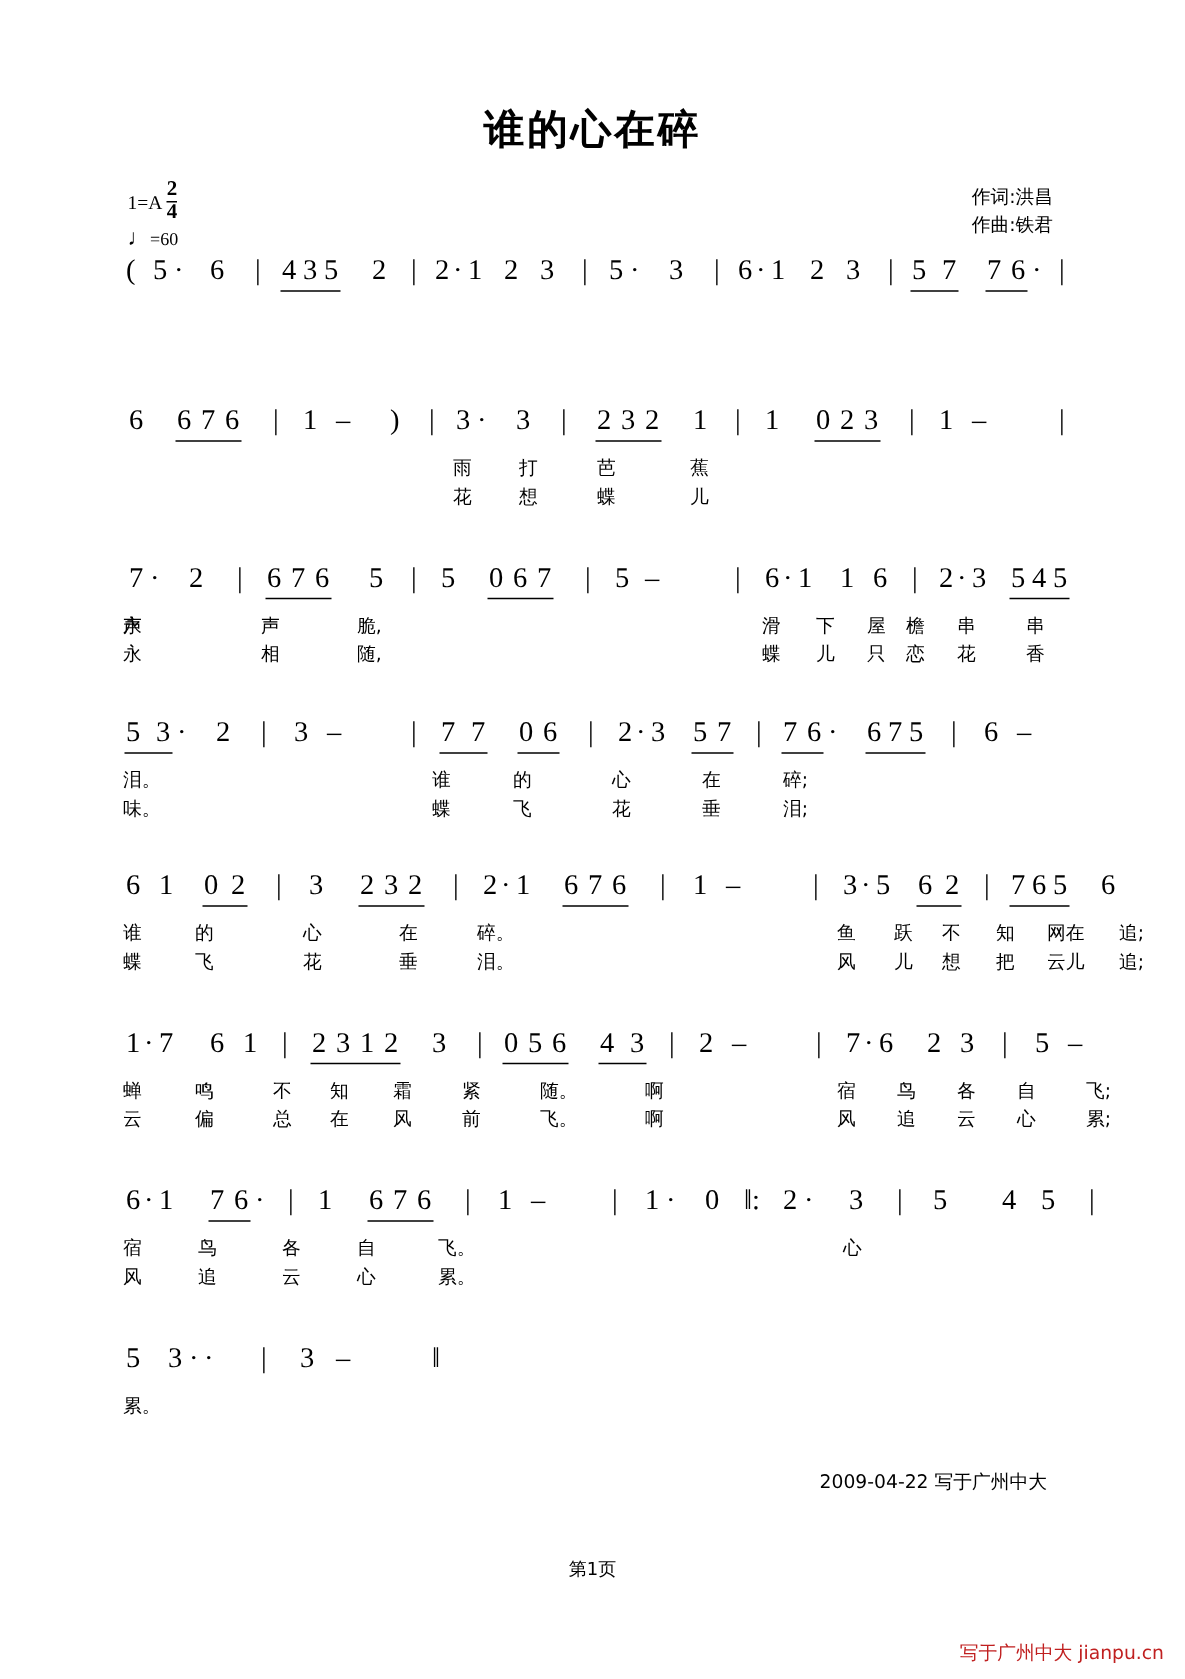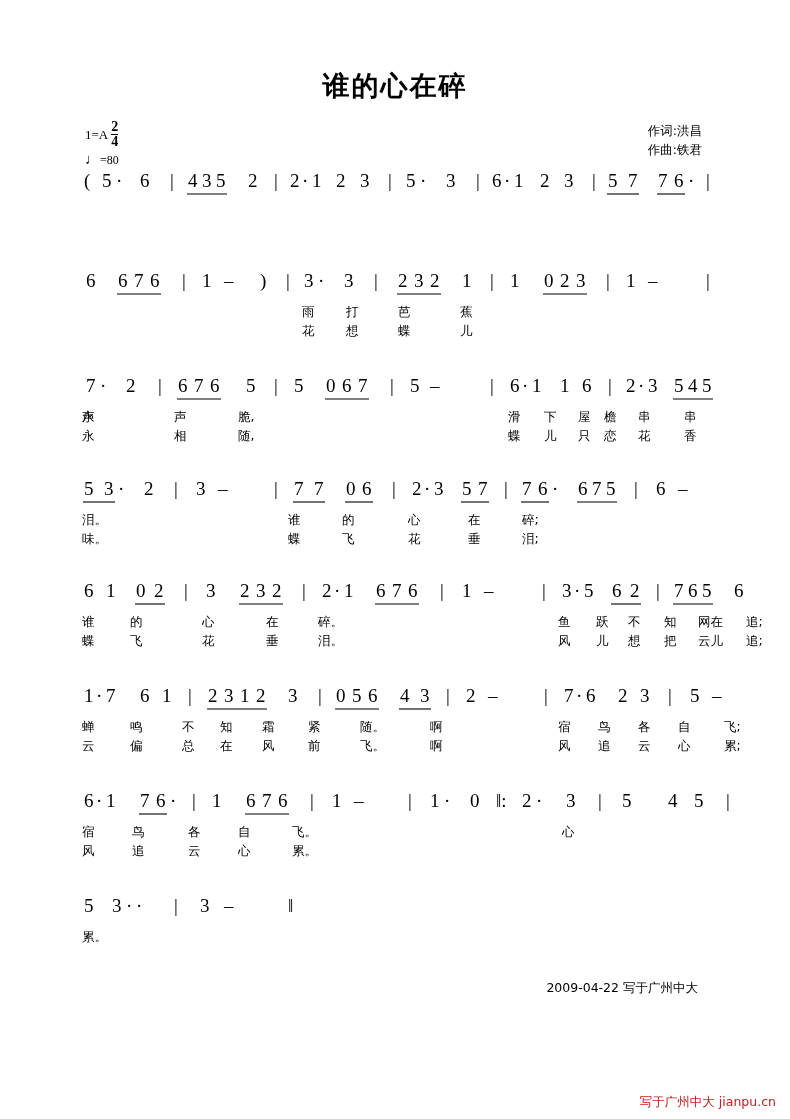--- a/index.html
+++ b/index.html
@@ -141,21 +141,21 @@
 
   <div class="key-block">
     <div class="key-line">
       <span class="key-text">1=A</span>
       <span class="meter">
         <span class="num">2</span>
         <span class="den">4</span>
       </span>
     </div>
     <div class="tempo">
-      <span class="notehead">♩</span><span>=80</span>
+      <span class="notehead">♩</span><span>=60</span>
     </div>
   </div>
 
   <div class="credits">
     <div>作词:洪昌</div>
     <div>作曲:铁君</div>
   </div>
 
   <div id="systems-host">
       <div class="system" style="top: 170px;">
@@ -560,16 +560,17 @@
           <span class="n" style="left: 210px;">‖</span>
           <svg class="overlay" width="660" height="34"></svg>
         </div>
         <div class="lyr">
           <span class="w" style="left: 4px;">累。</span>
         </div>
       </div>
     </div>
 
   <div class="footer-date">2009-04-22 写于广州中大</div>
+  <div class="page-num">第1页</div>
   <div class="watermark">
     <span class="red">写于广州中大 jianpu.cn</span>
   </div>
 </div>
 
 </body></html>

